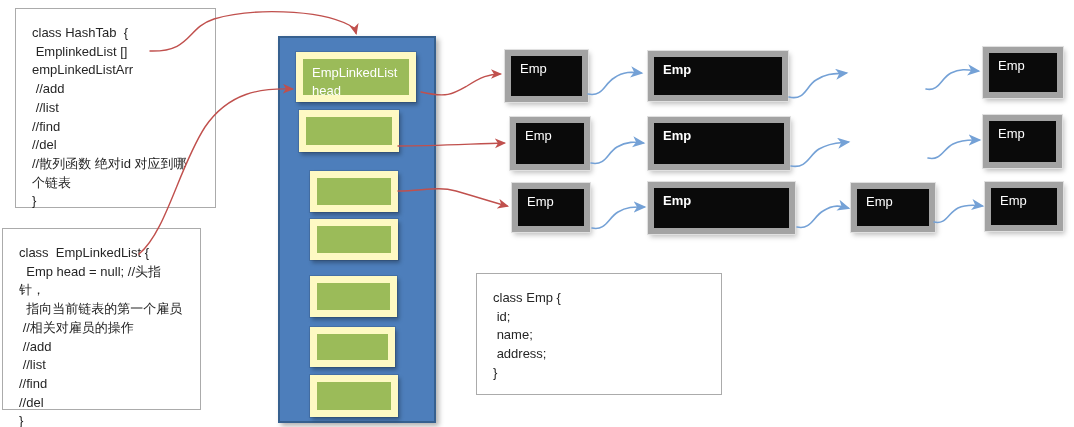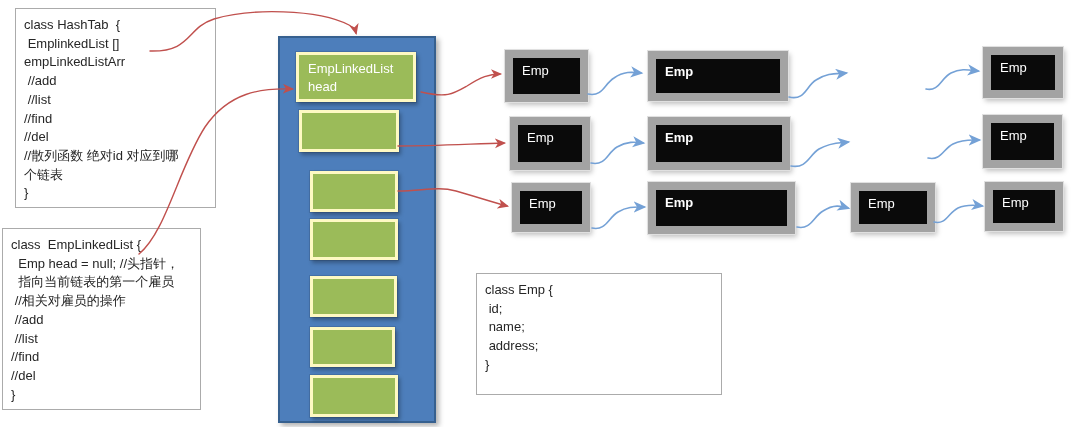--- a/index.html
+++ b/index.html
@@ -6,38 +6,38 @@
   .canvas{
     position:relative;width:1074px;height:427px;background:#fff;overflow:hidden;
     font-family:"Liberation Sans","DejaVu Sans",sans-serif;color:var(--code-text,#262626);
   }
   
   .code-box{
     position:absolute;background:#fff;border:1px solid var(--box-border-gray,#ababab);
     box-sizing:border-box;padding:7px 6px 6px 8px;
   }
   .code-box pre{
-    margin:0;font-family:"Liberation Sans","DejaVu Sans",sans-serif;
+    margin:8px;font-family:"Liberation Sans","DejaVu Sans",sans-serif;
     font-size:13px;line-height:1.44;white-space:pre-wrap;color:inherit;
   }
   
   .array-container{
     position:absolute;left:278px;top:36px;width:158px;height:387px;box-sizing:border-box;
     background:var(--container-blue,#4d7ebb);border:2px solid var(--container-border,#36608f);
     box-shadow:3px 3px 5px rgba(0,0,0,.30);
   }
   .slot{
     position:absolute;box-sizing:border-box;background:var(--slot-green,#9bbb59);
-    border:3px solid #fef9c3;box-shadow:0 0 0 1px rgba(0,0,0,.10),2px 3px 4px rgba(0,0,0,.30);
+    border:7px solid #fef9c3;box-shadow:0 0 0 1px rgba(0,0,0,.10),2px 3px 4px rgba(0,0,0,.30);
     color:#fff;font-size:13px;line-height:1.4;padding:5px 4px 0 9px;
   }
   
   .emp-node{
     position:absolute;box-sizing:border-box;background:var(--node-black,#0a0a0a);
-    border:8px solid #a3a3a3;box-shadow:0 0 0 1px #e0e0e0,2px 3px 5px rgba(0,0,0,.25);
+    border:6px solid #a3a3a3;box-shadow:0 0 0 1px #e0e0e0,2px 3px 5px rgba(0,0,0,.25);
     color:#fff;font-size:13px;padding:5px 0 0 9px;
   }
   .emp-node.bold{font-weight:bold;}
   
   svg.arrows{position:absolute;left:0;top:0;z-index:10;pointer-events:none;}
   .arrow{fill:none;stroke-linecap:round;}
   .arrow.red{stroke:var(--arrow-red,#c0504d);stroke-width:1.4;}
   .arrow.blue{stroke:var(--arrow-blue,#74a1d6);stroke-width:1.6;}
   .mr{fill:var(--arrow-red,#c0504d);}
   .mb{fill:var(--arrow-blue,#74a1d6);}

